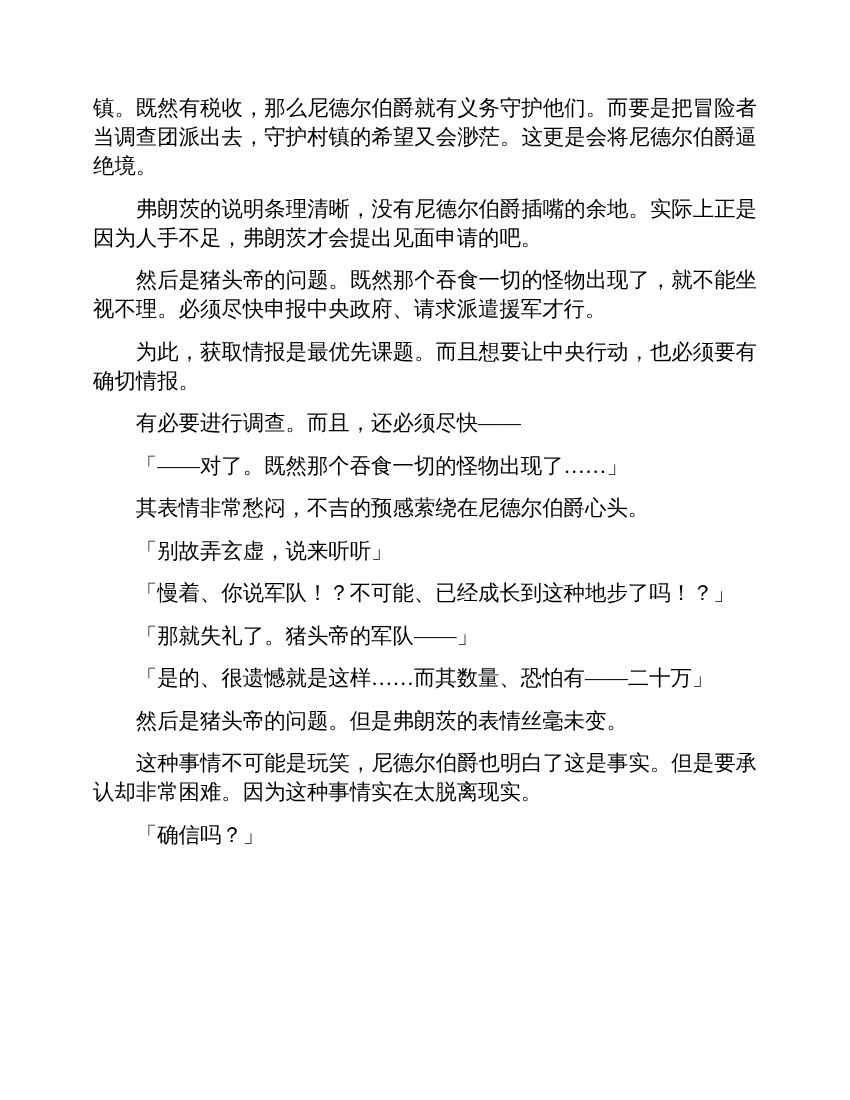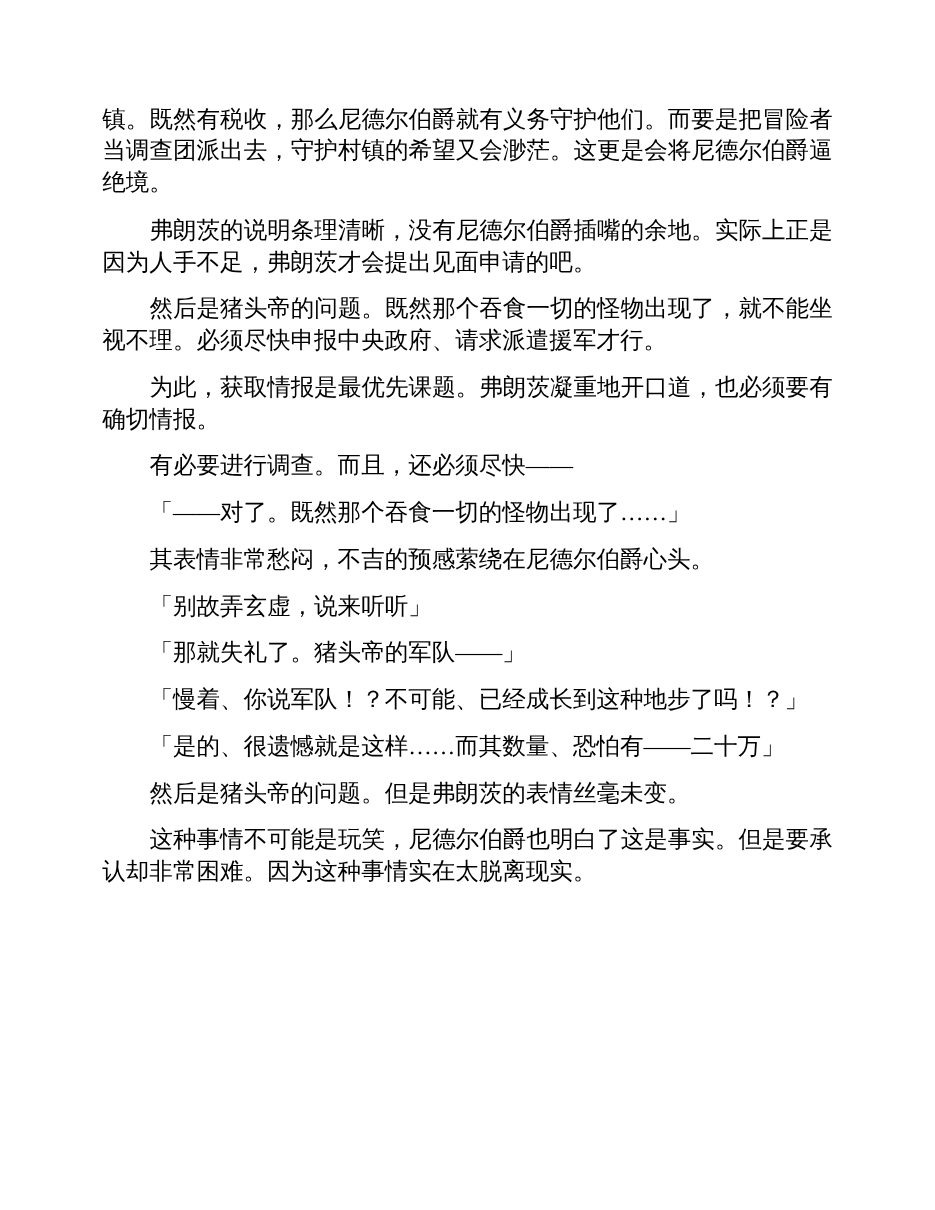--- a/index.html
+++ b/index.html
@@ -33,23 +33,24 @@
     text-indent: 0;
   }
 </style>
 </head>
 <body>
 
 <div class="page">
   <p class="para continuation">镇。既然有税收，那么尼德尔伯爵就有义务守护他们。而要是把冒险者当调查团派出去，守护村镇的希望又会渺茫。这更是会将尼德尔伯爵逼绝境。</p>
   <p class="para">弗朗茨的说明条理清晰，没有尼德尔伯爵插嘴的余地。实际上正是因为人手不足，弗朗茨才会提出见面申请的吧。</p>
   <p class="para">然后是猪头帝的问题。既然那个吞食一切的怪物出现了，就不能坐视不理。必须尽快申报中央政府、请求派遣援军才行。</p>
-  <p class="para">为此，获取情报是最优先课题。弗朗茨凝重地开口道，也必须要有确切情报。</p>
+  <p class="para">为此，获取情报是最优先课题。而且想要让中央行动，也必须要有确切情报。</p>
   <p class="para">有必要进行调查。而且，还必须尽快——</p>
   <p class="para">「——对了。既然那个吞食一切的怪物出现了……」</p>
   <p class="para">其表情非常愁闷，不吉的预感萦绕在尼德尔伯爵心头。</p>
   <p class="para">「别故弄玄虚，说来听听」</p>
+  <p class="para">「慢着、你说军队！？不可能、已经成长到这种地步了吗！？」</p>
   <p class="para">「那就失礼了。猪头帝的军队——」</p>
-  <p class="para">「慢着、你说军队！？不可能、已经成长到这种地步了吗！？」</p>
   <p class="para">「是的、很遗憾就是这样……而其数量、恐怕有——二十万」</p>
   <p class="para">然后是猪头帝的问题。但是弗朗茨的表情丝毫未变。</p>
   <p class="para">这种事情不可能是玩笑，尼德尔伯爵也明白了这是事实。但是要承认却非常困难。因为这种事情实在太脱离现实。</p>
+  <p class="para">「确信吗？」</p>
 </div>
 
 </body></html>

